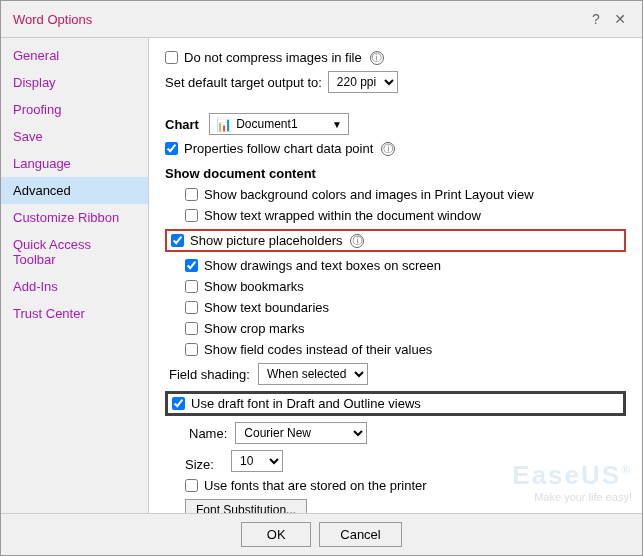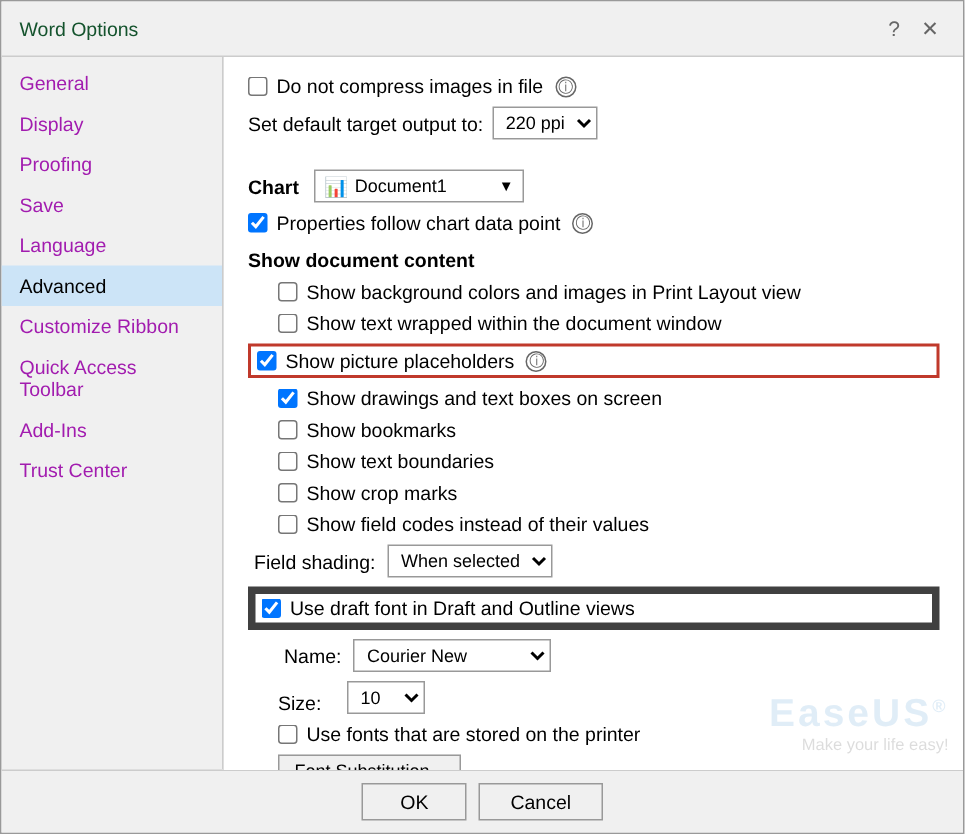--- a/index.html
+++ b/index.html
@@ -19,21 +19,21 @@
       background: #f0f0f0;
       padding: 8px 12px;
       display: flex;
       align-items: center;
       justify-content: space-between;
       border-bottom: 1px solid #ccc;
     }
 
     .title-bar-title {
       font-size: 13px;
-      color: #14532d;
+      color: #be185d;
     }
 
     .title-bar-buttons {
       display: flex;
       gap: 4px;
     }
 
     .title-btn {
       width: 20px;
       height: 20px;
@@ -333,21 +333,21 @@
         <span style="font-size:13px;">Field shading:</span>
         <div class="select-with-arrow">
           <select>
             <option>Never</option>
             <option selected="">When selected</option>
             <option>Always</option>
           </select>
         </div>
       </div>
 
-      <div style="border:5px solid #404040;padding:2px 4px;margin-bottom:6px;display:flex;align-items:center;">
+      <div style="border:3px solid #404040;padding:2px 4px;margin-bottom:6px;display:flex;align-items:center;">
         <label style="display:flex;align-items:center;gap:6px;">
           <input type="checkbox" checked="" style="">
           <span class="row-label-text">Use draft font in Draft and Outline views</span>
         </label>
       </div>
 
       <div class="name-row" style="margin-left:24px;">
         <span style="font-size:13px;min-width:38px;">Name:</span>
         <div class="select-with-arrow">
           <select style="min-width:90px;">

